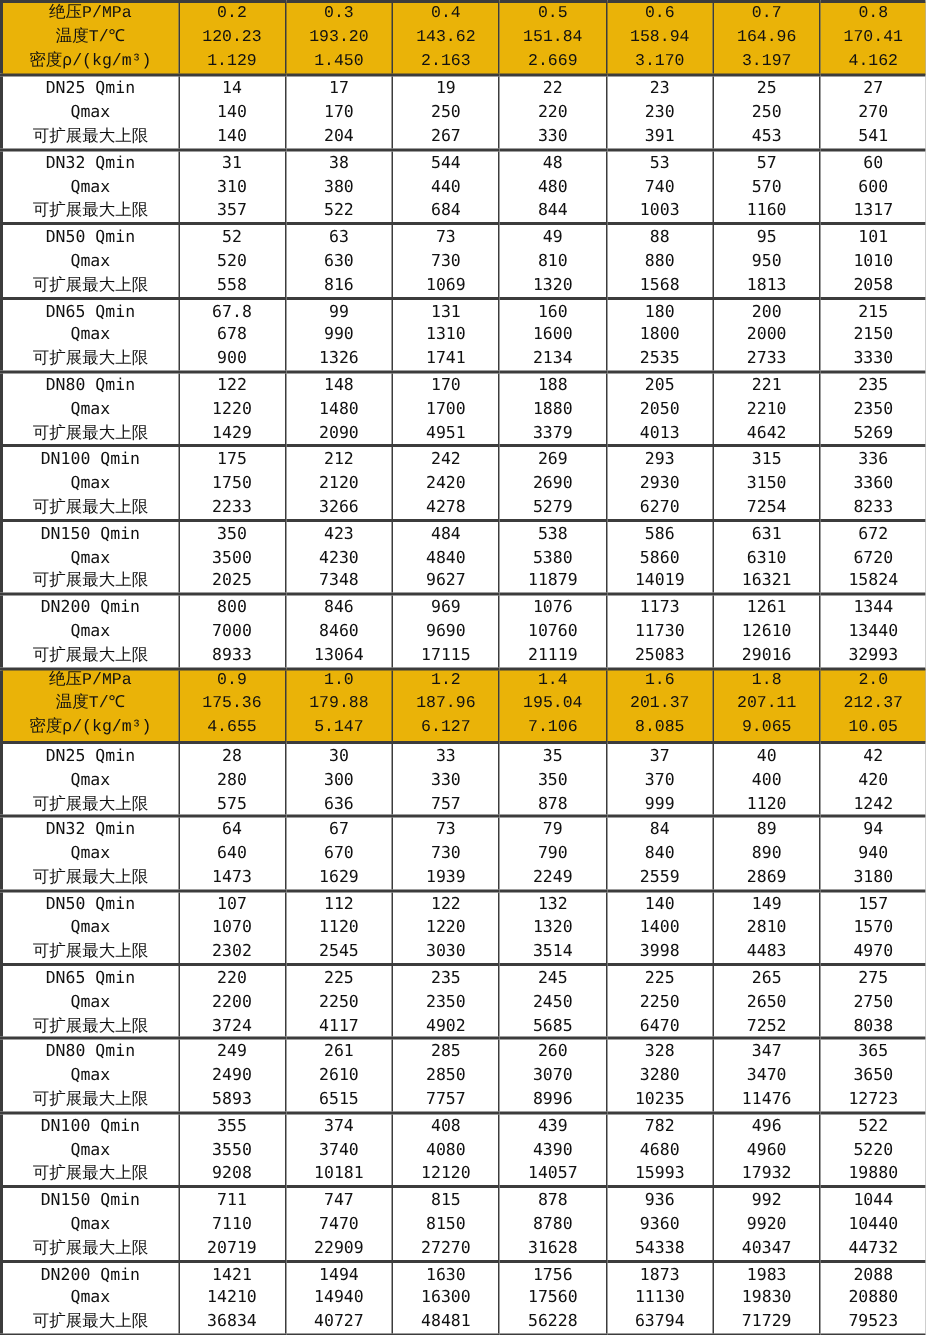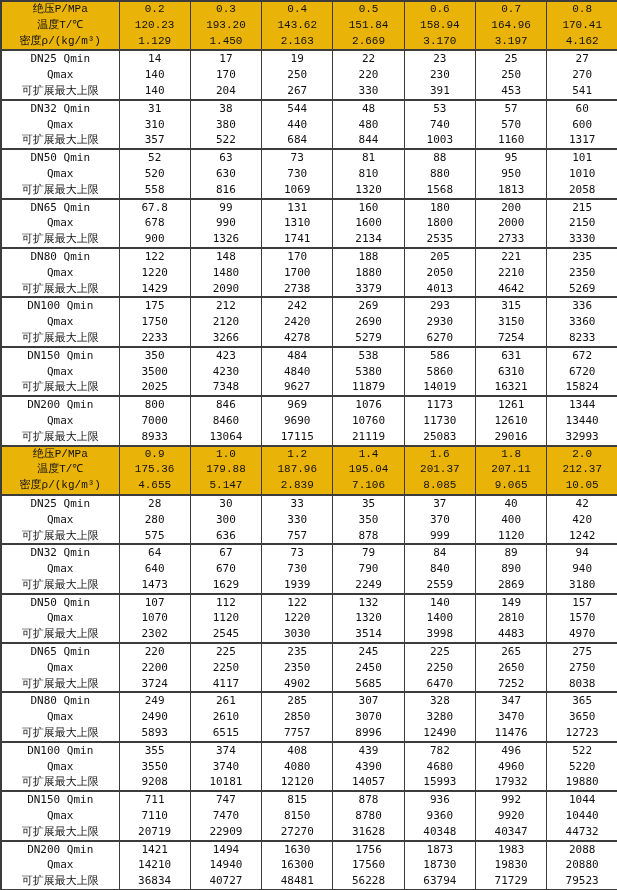--- a/index.html
+++ b/index.html
@@ -181,21 +181,21 @@
             <div class="line">63</div>
             <div class="line">630</div>
             <div class="line">816</div>
           </td>
           <td>
             <div class="line">73</div>
             <div class="line">730</div>
             <div class="line">1069</div>
           </td>
           <td>
-            <div class="line">81</div>
+            <div class="line">49</div>
             <div class="line">810</div>
             <div class="line">1320</div>
           </td>
           <td>
             <div class="line">88</div>
             <div class="line">880</div>
             <div class="line">1568</div>
           </td>
           <td>
             <div class="line">95</div>
@@ -262,21 +262,21 @@
             <div class="line">1429</div>
           </td>
           <td>
             <div class="line">148</div>
             <div class="line">1480</div>
             <div class="line">2090</div>
           </td>
           <td>
             <div class="line">170</div>
             <div class="line">1700</div>
-            <div class="line">2738</div>
+            <div class="line">4951</div>
           </td>
           <td>
             <div class="line">188</div>
             <div class="line">1880</div>
             <div class="line">3379</div>
           </td>
           <td>
             <div class="line">205</div>
             <div class="line">2050</div>
             <div class="line">4013</div>
@@ -430,21 +430,21 @@
             <div class="line">4.655</div>
           </td>
           <td>
             <div class="line">1.0</div>
             <div class="line">179.88</div>
             <div class="line">5.147</div>
           </td>
           <td>
             <div class="line">1.2</div>
             <div class="line">187.96</div>
-            <div class="line">2.839</div>
+            <div class="line">6.127</div>
           </td>
           <td>
             <div class="line">1.4</div>
             <div class="line">195.04</div>
             <div class="line">7.106</div>
           </td>
           <td>
             <div class="line">1.6</div>
             <div class="line">201.37</div>
             <div class="line">8.085</div>
@@ -643,28 +643,28 @@
             <div class="line">261</div>
             <div class="line">2610</div>
             <div class="line">6515</div>
           </td>
           <td>
             <div class="line">285</div>
             <div class="line">2850</div>
             <div class="line">7757</div>
           </td>
           <td>
-            <div class="line">307</div>
+            <div class="line">260</div>
             <div class="line">3070</div>
             <div class="line">8996</div>
           </td>
           <td>
             <div class="line">328</div>
             <div class="line">3280</div>
-            <div class="line">12490</div>
+            <div class="line">10235</div>
           </td>
           <td>
             <div class="line">347</div>
             <div class="line">3470</div>
             <div class="line">11476</div>
           </td>
           <td>
             <div class="line">365</div>
             <div class="line">3650</div>
             <div class="line">12723</div>
@@ -734,21 +734,21 @@
             <div class="line">27270</div>
           </td>
           <td>
             <div class="line">878</div>
             <div class="line">8780</div>
             <div class="line">31628</div>
           </td>
           <td>
             <div class="line">936</div>
             <div class="line">9360</div>
-            <div class="line">40348</div>
+            <div class="line">54338</div>
           </td>
           <td>
             <div class="line">992</div>
             <div class="line">9920</div>
             <div class="line">40347</div>
           </td>
           <td>
             <div class="line">1044</div>
             <div class="line">10440</div>
             <div class="line">44732</div>
@@ -775,21 +775,21 @@
             <div class="line">16300</div>
             <div class="line">48481</div>
           </td>
           <td>
             <div class="line">1756</div>
             <div class="line">17560</div>
             <div class="line">56228</div>
           </td>
           <td>
             <div class="line">1873</div>
-            <div class="line">18730</div>
+            <div class="line">11130</div>
             <div class="line">63794</div>
           </td>
           <td>
             <div class="line">1983</div>
             <div class="line">19830</div>
             <div class="line">71729</div>
           </td>
           <td>
             <div class="line">2088</div>
             <div class="line">20880</div>

